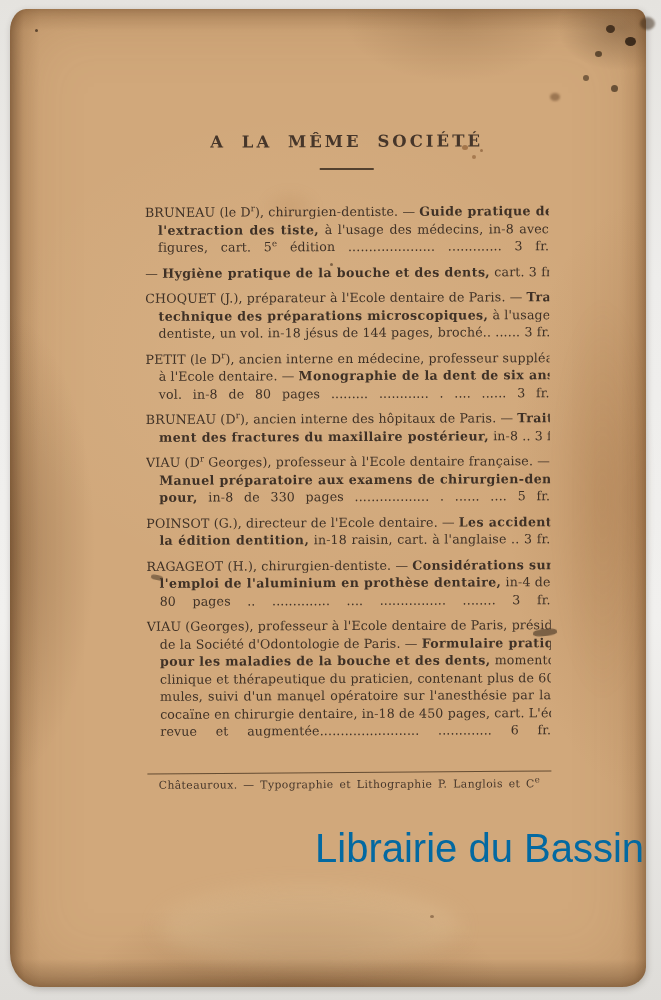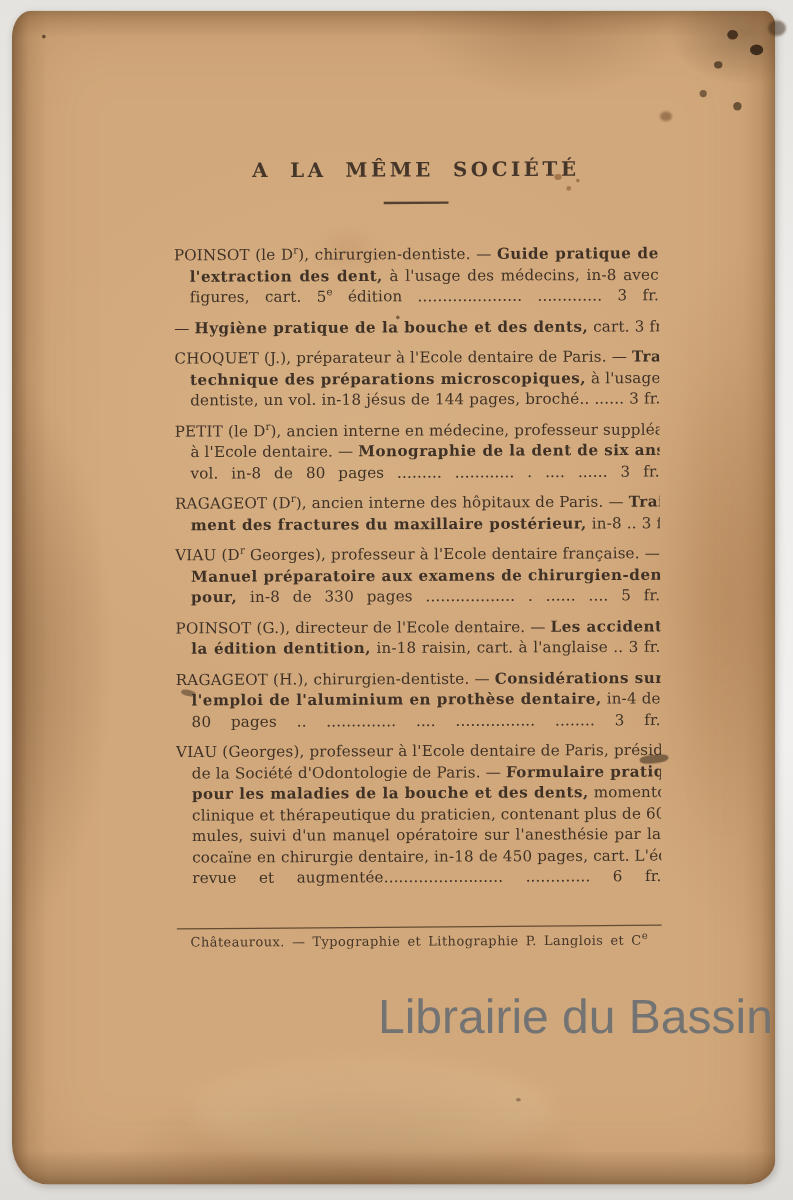--- a/index.html
+++ b/index.html
@@ -114,39 +114,39 @@
   <div class="stain speck1"></div>
   <div class="stain speck2"></div>
   <div class="stain speck3"></div>
 </div>
 
 <div class="content">
   <div class="title">A LA MÊME SOCIÉTÉ</div>
   <div class="title-rule"></div>
   <div class="entries">
       <div class="entry">
-        <div class="line"><span>POINSOT (le D</span><sup>r</sup><span>), chirurgien-dentiste. — </span><span class="b">Guide pratique de</span></div>
-        <div class="line cont"><span class="b">l'extraction des dent,</span><span> à l'usage des médecins, in-8 avec</span></div>
+        <div class="line"><span>BRUNEAU (le D</span><sup>r</sup><span>), chirurgien-dentiste. — </span><span class="b">Guide pratique de</span></div>
+        <div class="line cont"><span class="b">l'extraction des tiste,</span><span> à l'usage des médecins, in-8 avec</span></div>
         <div class="line cont"><span>figures, cart. 5</span><sup>e</sup><span> édition ..................... ............. 3 fr.</span></div>
       </div>
       <div class="entry">
         <div class="line"><span>— </span><span class="b">Hygiène pratique de la bouche et des dents,</span><span> cart. 3 fr.</span></div>
       </div>
       <div class="entry">
         <div class="line"><span>CHOQUET (J.), préparateur à l'Ecole dentaire de Paris. — </span><span class="b">Traité</span></div>
         <div class="line cont"><span class="b">technique des préparations microscopiques,</span><span> à l'usage du</span></div>
         <div class="line cont"><span>dentiste, un vol. in-18 jésus de 144 pages, broché.. ...... 3 fr.</span></div>
       </div>
       <div class="entry">
         <div class="line"><span>PETIT (le D</span><sup>r</sup><span>), ancien interne en médecine, professeur suppléant</span></div>
         <div class="line cont"><span>à l'Ecole dentaire. — </span><span class="b">Monographie de la dent de six ans,</span></div>
         <div class="line cont"><span>vol. in-8 de 80 pages ......... ............ . .... ...... 3 fr.</span></div>
       </div>
       <div class="entry">
-        <div class="line"><span>RAGAGEOT (D</span><sup>r</sup><span>), ancien interne des hôpitaux de Paris. — </span><span class="b">Traite-</span></div>
+        <div class="line"><span>BRUNEAU (D</span><sup>r</sup><span>), ancien interne des hôpitaux de Paris. — </span><span class="b">Traite-</span></div>
         <div class="line cont"><span class="b">ment des fractures du maxillaire postérieur,</span><span> in-8 .. 3 fr.</span></div>
       </div>
       <div class="entry">
         <div class="line"><span>VIAU (D</span><sup>r</sup><span> Georges), professeur à l'Ecole dentaire française. —</span></div>
         <div class="line cont"><span class="b">Manuel préparatoire aux examens de chirurgien-den-</span></div>
         <div class="line cont"><span class="b">pour,</span><span> in-8 de 330 pages .................. . ...... .... 5 fr.</span></div>
       </div>
       <div class="entry">
         <div class="line"><span>POINSOT (G.), directeur de l'Ecole dentaire. — </span><span class="b">Les accidents de</span></div>
         <div class="line cont"><span class="b">la édition dentition,</span><span> in-18 raisin, cart. à l'anglaise .. 3 fr.</span></div>
@@ -165,13 +165,13 @@
         <div class="line cont"><span>cocaïne en chirurgie dentaire, in-18 de 450 pages, cart. L'édition</span></div>
         <div class="line cont"><span>revue et augmentée........................ ............. 6 fr.</span></div>
       </div>
     </div>
   <div class="imprint-block">
     <div class="imprint-rule"></div>
     <div class="imprint"><span>Châteauroux. — Typographie et Lithographie P. Langlois et C</span><sup>e</sup></div>
   </div>
 </div>
 
-<div class="watermark" style="color: #737373;">Librairie du Bassin</div>
+<div class="watermark" style="color: #0369a1;">Librairie du Bassin</div>
 
 </body></html>

